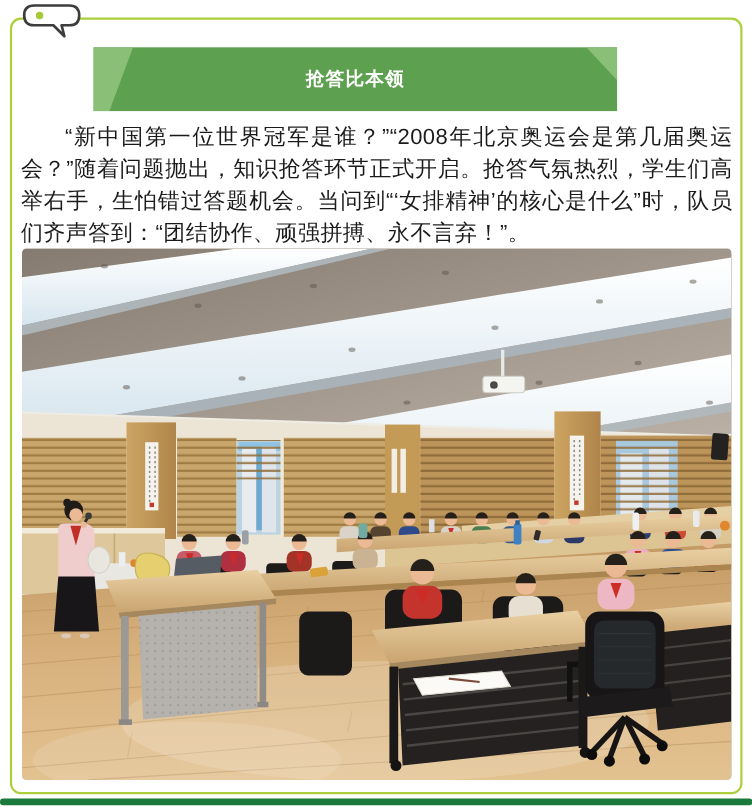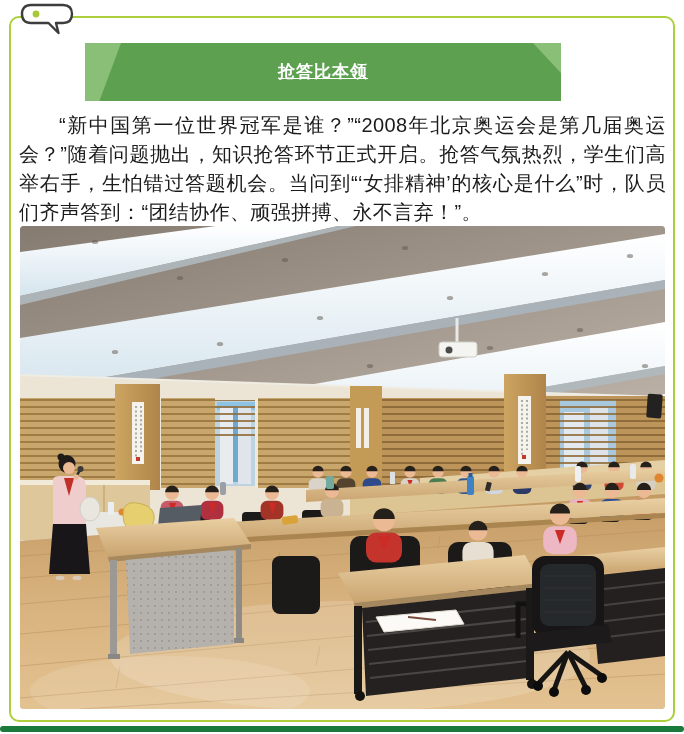--- a/index.html
+++ b/index.html
@@ -16,21 +16,20 @@
     position:absolute;left:0;right:0;bottom:2px;height:6px;
     background:#1a7a3b;border-radius:3px;
   }
   .bubble{position:absolute;left:18px;top:2px;width:60px;height:38px;}
   .banner{
     position:absolute;left:85px;top:43px;width:476px;height:58px;
     background:#5da050;color:#ffffff;
     display:flex;flex-direction:column;justify-content:center;align-items:center;
     font-weight:bold;font-size:17px;line-height:26px;letter-spacing:1px;
     text-align:center;
-    text-decoration:underline;
   }
   .banner .accent-left{
     position:absolute;left:0;top:0;width:36px;height:100%;background:#8abf78;
     -webkit-clip-path:polygon(0 0,100% 0,40% 100%,0 100%);
     clip-path:polygon(0 0,100% 0,40% 100%,0 100%);
   }
   .banner .accent-right{
     position:absolute;right:0;top:0;width:28px;height:30px;background:#8abf78;
     -webkit-clip-path:polygon(0 0,100% 0,100% 100%);
     clip-path:polygon(0 0,100% 0,100% 100%);

